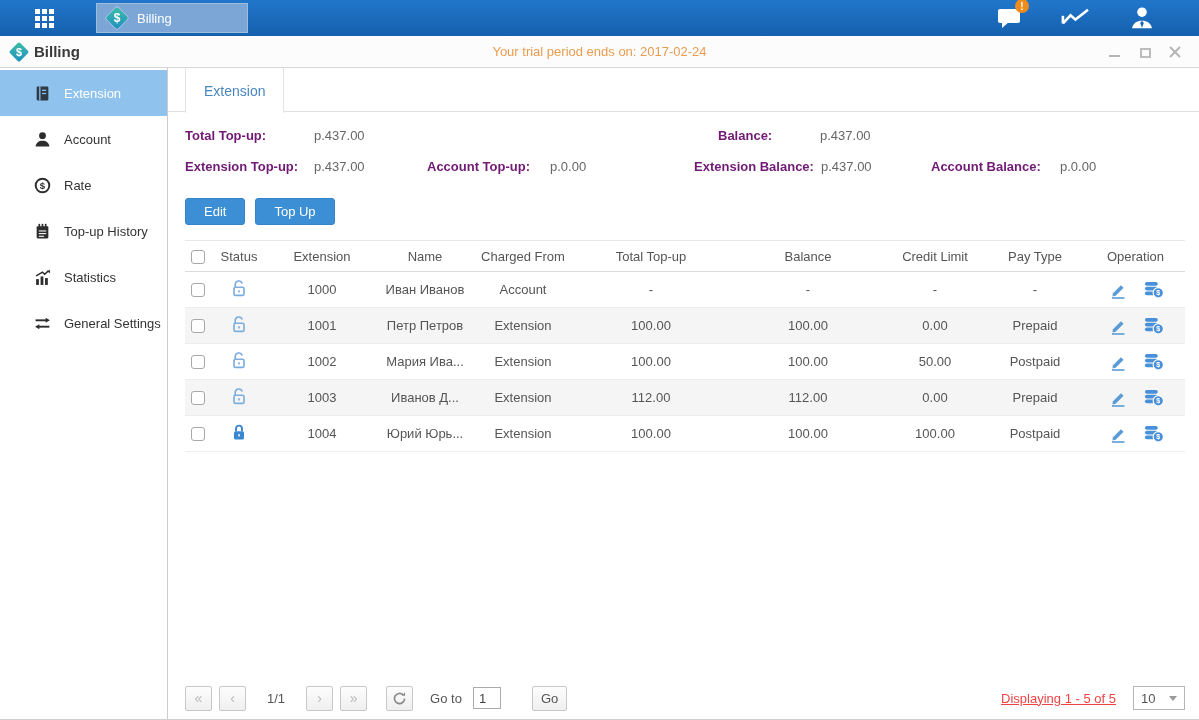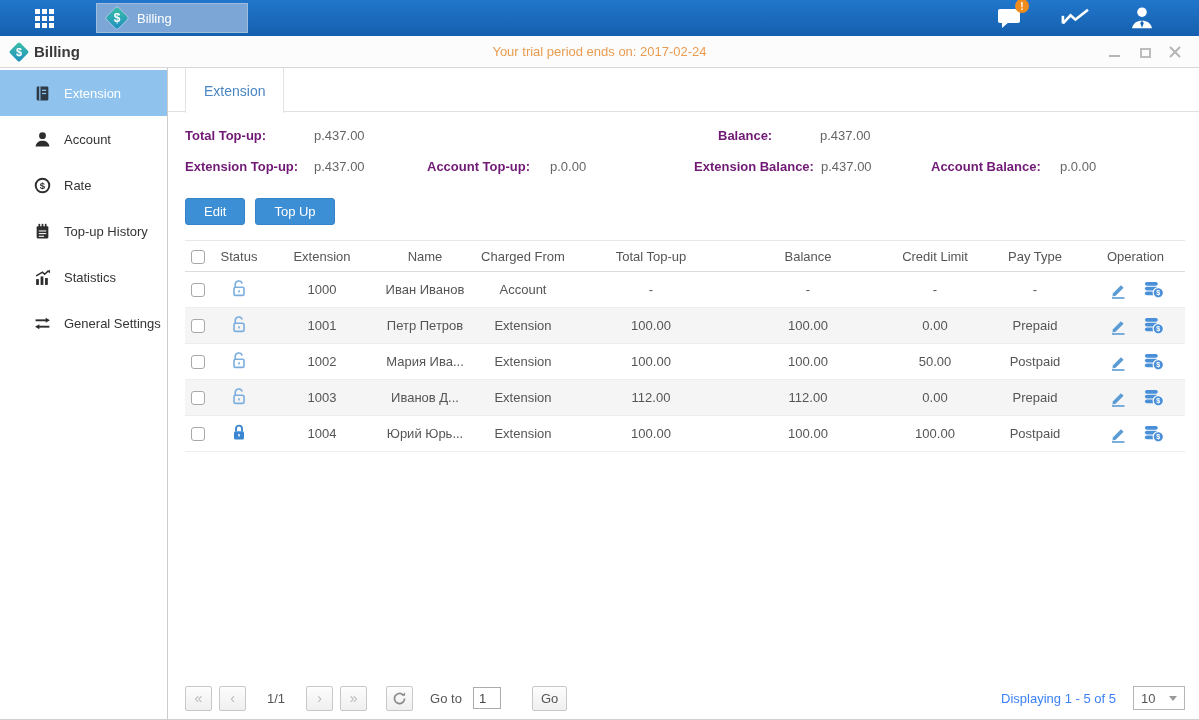--- a/index.html
+++ b/index.html
@@ -80,21 +80,21 @@
     background:linear-gradient(#fdfdfd,#efefef); color:#b9b9b9; font-size:14px;
     display:flex; align-items:center; justify-content:center; cursor:pointer; }
   .pg-text { margin:0 14px; color:#555; }
   .goto-label { margin-left:10px; margin-right:4px; }
   .goto-input { width:28px; height:22px; border:1px solid #ababab; font-size:13px; color:#444;
     padding-left:5px; font-family:inherit; }
   .go-btn { height:25px; padding:0 8px; border:1px solid #c8c8c8; border-radius:2px;
     background:linear-gradient(#fdfdfd,#efefef); color:#555; font-size:13px;
     display:flex; align-items:center; cursor:pointer;margin-left:24px; }
   .pg-spacer { flex:1; }
-  .displaying { color:#3b82f6; margin-right:10px; }
+  .displaying { color:#ef4444; margin-right:10px;text-decoration:underline; }
   .size-select { width:52px; height:24px; border:1px solid #b5b5b5; display:flex; align-items:center;
     justify-content:space-between; padding:0 7px; color:#555; cursor:pointer; background:#fff; }
   .caret { width:0; height:0; border-left:4px solid transparent; border-right:4px solid transparent;
     border-top:5px solid #9a9a9a; }
 </style>
 </head>
 <body>
 
 <div class="screen">
 

